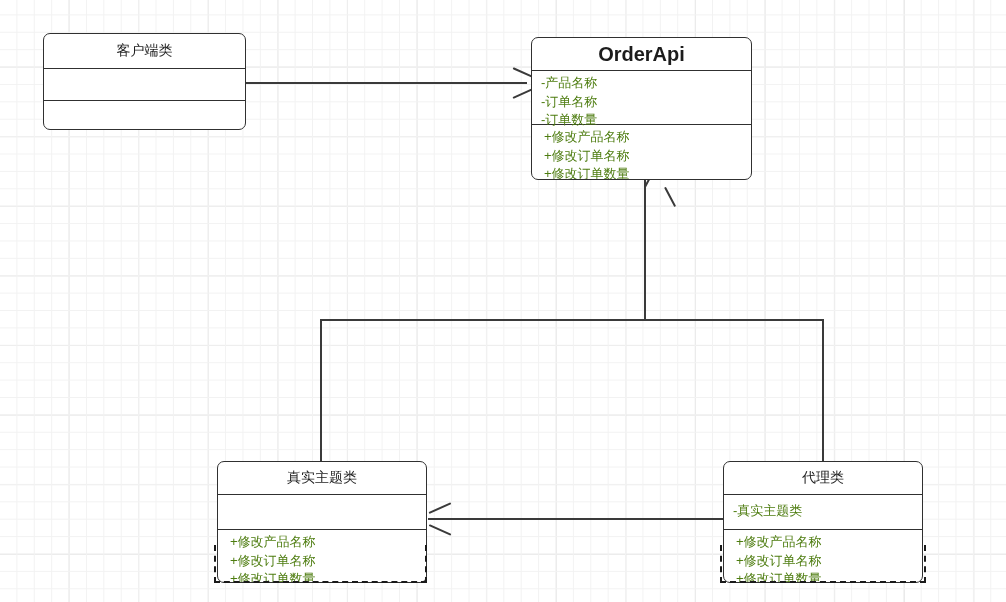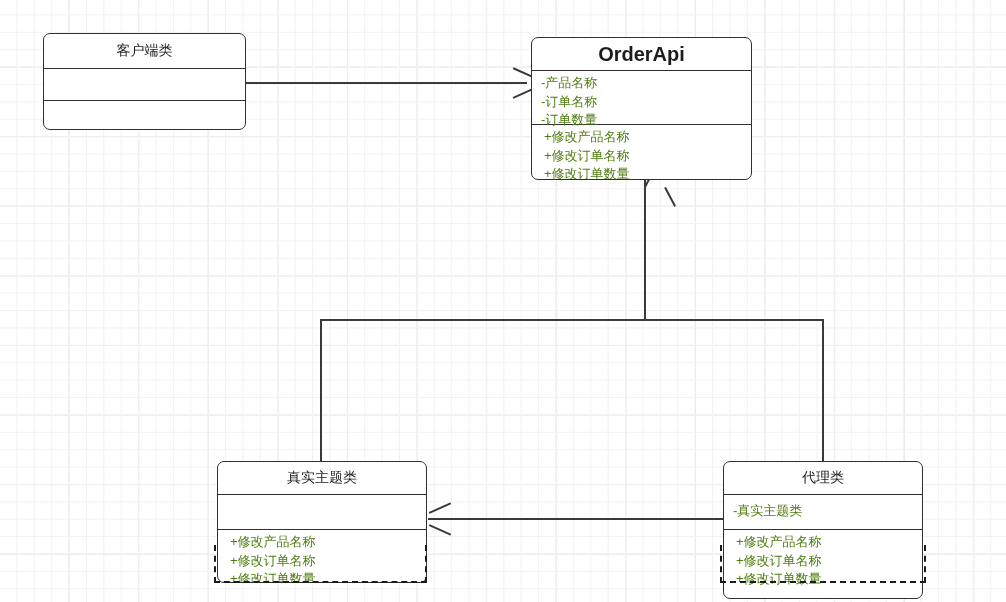--- a/index.html
+++ b/index.html
@@ -141,21 +141,21 @@
     <div class="cls-sep"></div>
     <div class="cls-body" style="height:34px;"></div>
     <div class="cls-sep"></div>
     <div class="cls-body" style="height:52px;padding-left:12px;">
       <div class="cls-row" style="font-size:13px;">+修改产品名称</div>
       <div class="cls-row" style="font-size:13px;">+修改订单名称</div>
       <div class="cls-row" style="font-size:13px;">+修改订单数量</div>
     </div>
   </div>
 
-  <div class="uml-class" style="left:723px;top:461px;width:200px;height:138px;">
+  <div class="uml-class" style="left:723px;top:461px;width:200px;height:122px;">
     <div class="cls-title" style="height:32px;font-size:14px;">
       <span>代理类</span>
     </div>
     <div class="cls-sep"></div>
     <div class="cls-body" style="height:34px;padding-top:7px;">
       <div class="cls-row" style="font-size:13px;">-真实主题类</div>
     </div>
     <div class="cls-sep"></div>
     <div class="cls-body" style="height:52px;padding-left:12px;">
       <div class="cls-row" style="font-size:13px;">+修改产品名称</div>

